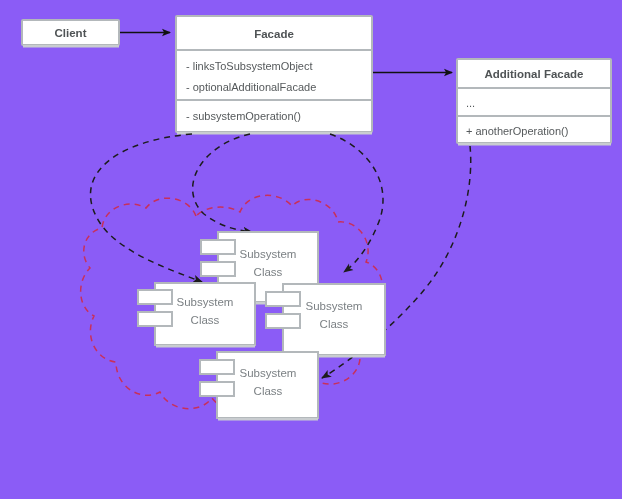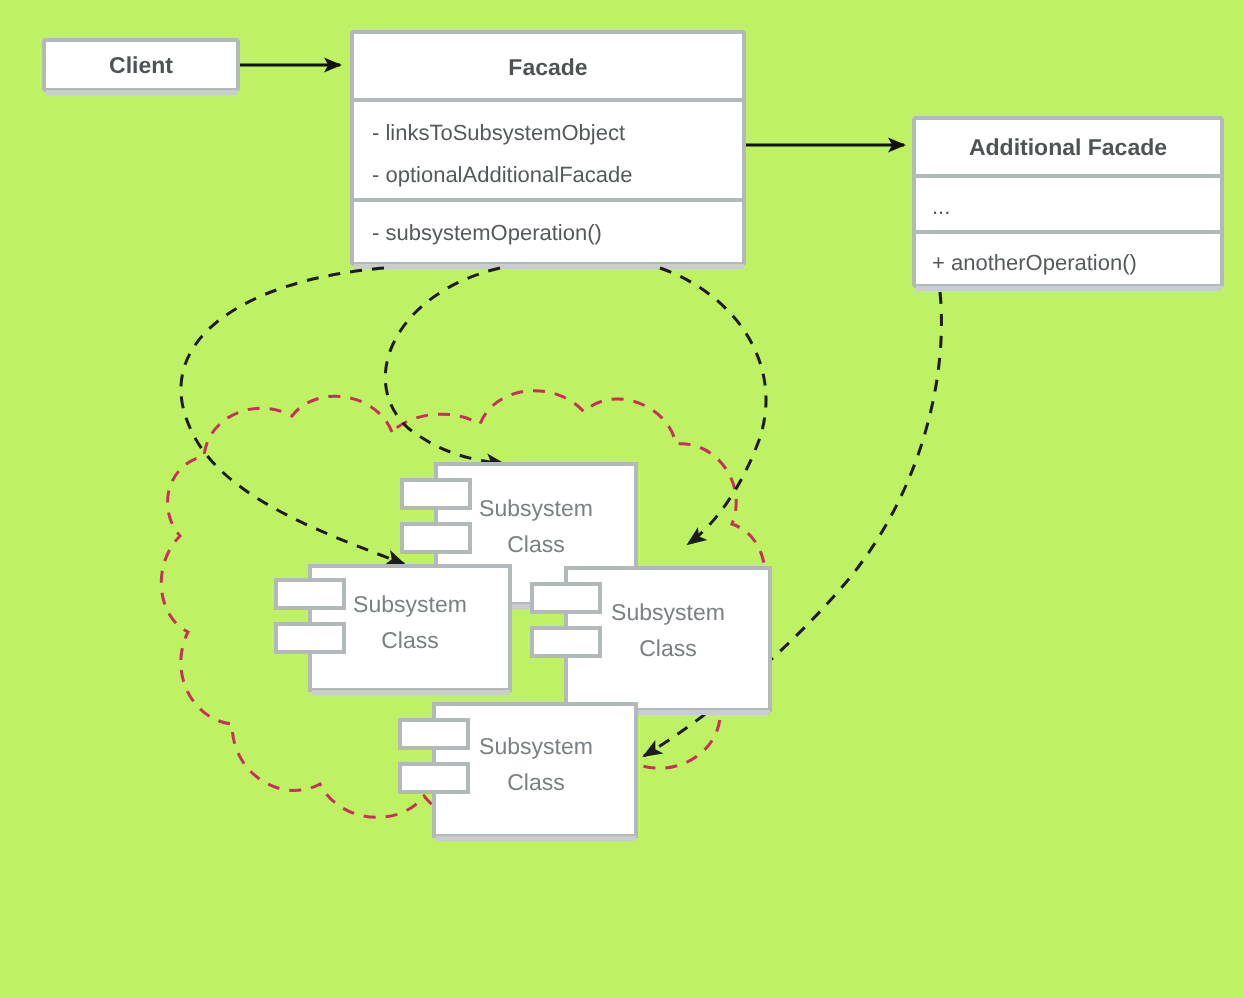--- a/index.html
+++ b/index.html
@@ -5,21 +5,21 @@
 <style>
   html, body {
     margin: 0;
     padding: 0;
     background: #ffffff;
   }
   #canvas {
     position: relative;
     width: 622px;
     height: 499px;
-    background: #bef264;
+    background: #8b5cf6;
     font-family: "Liberation Sans", sans-serif;
     overflow: hidden;
   }
   #diagram-svg {
     position: absolute;
     left: 0;
     top: 0;
     width: 622px;
     height: 499px;
   }

